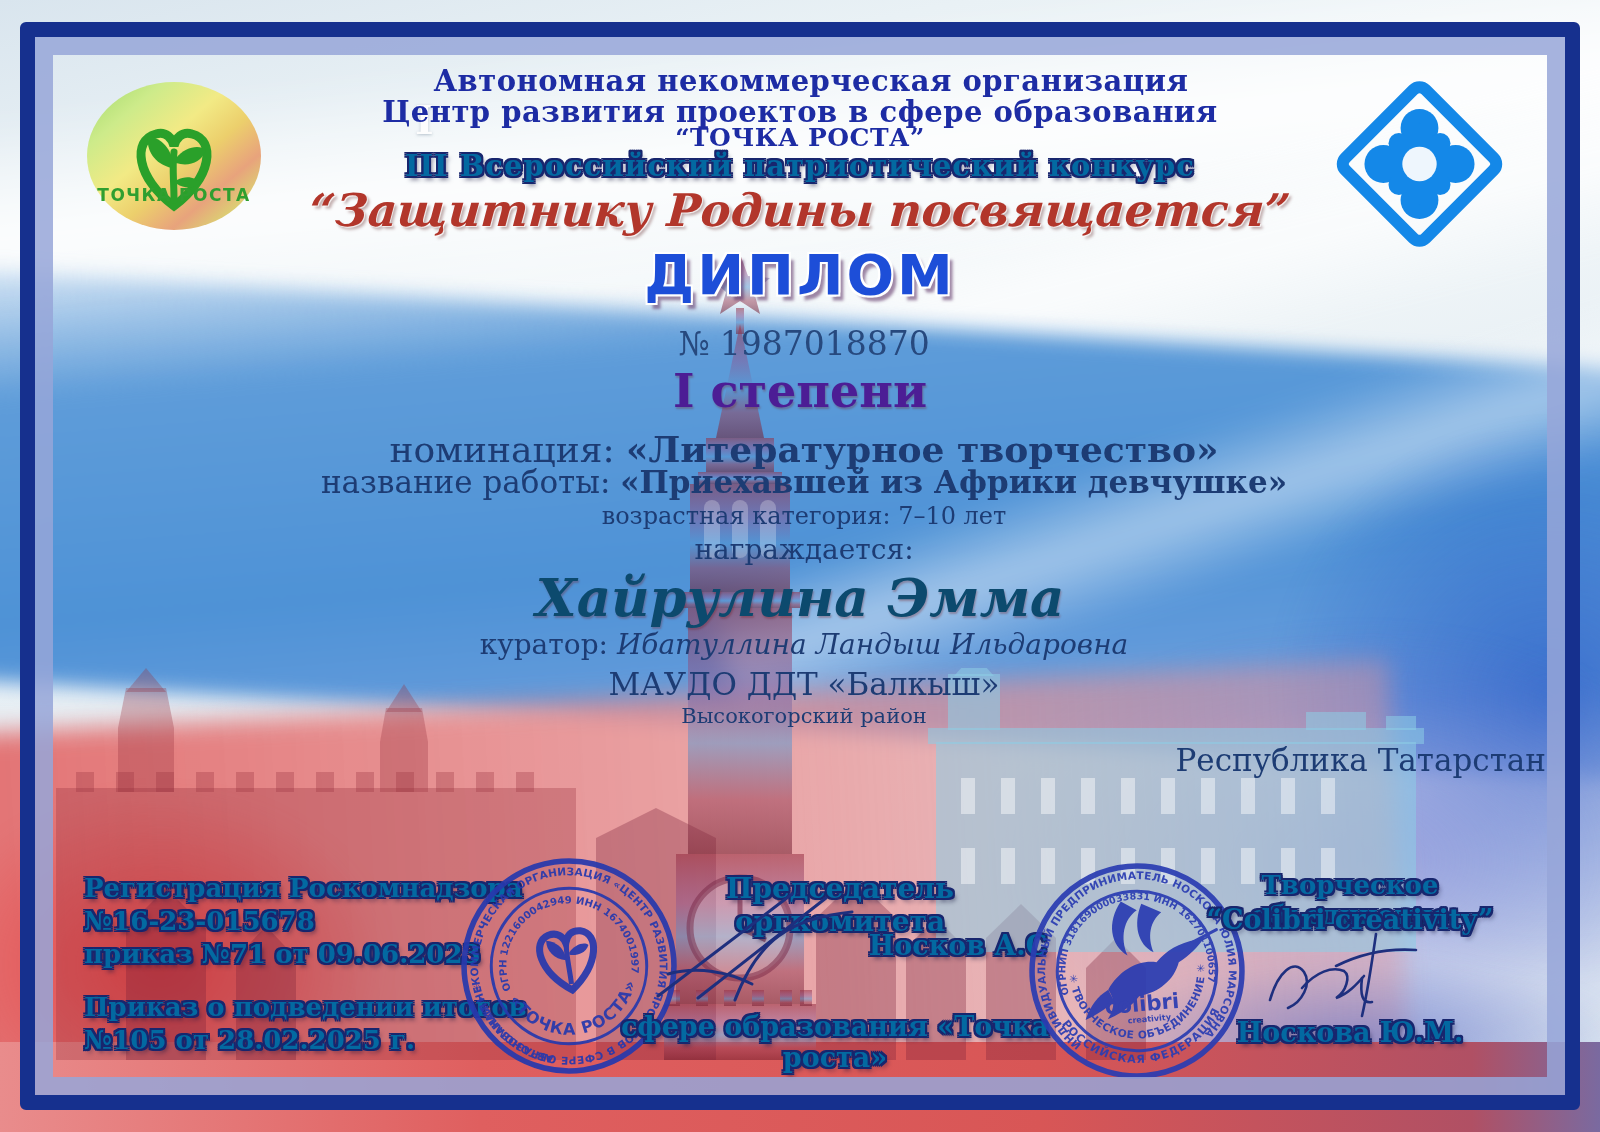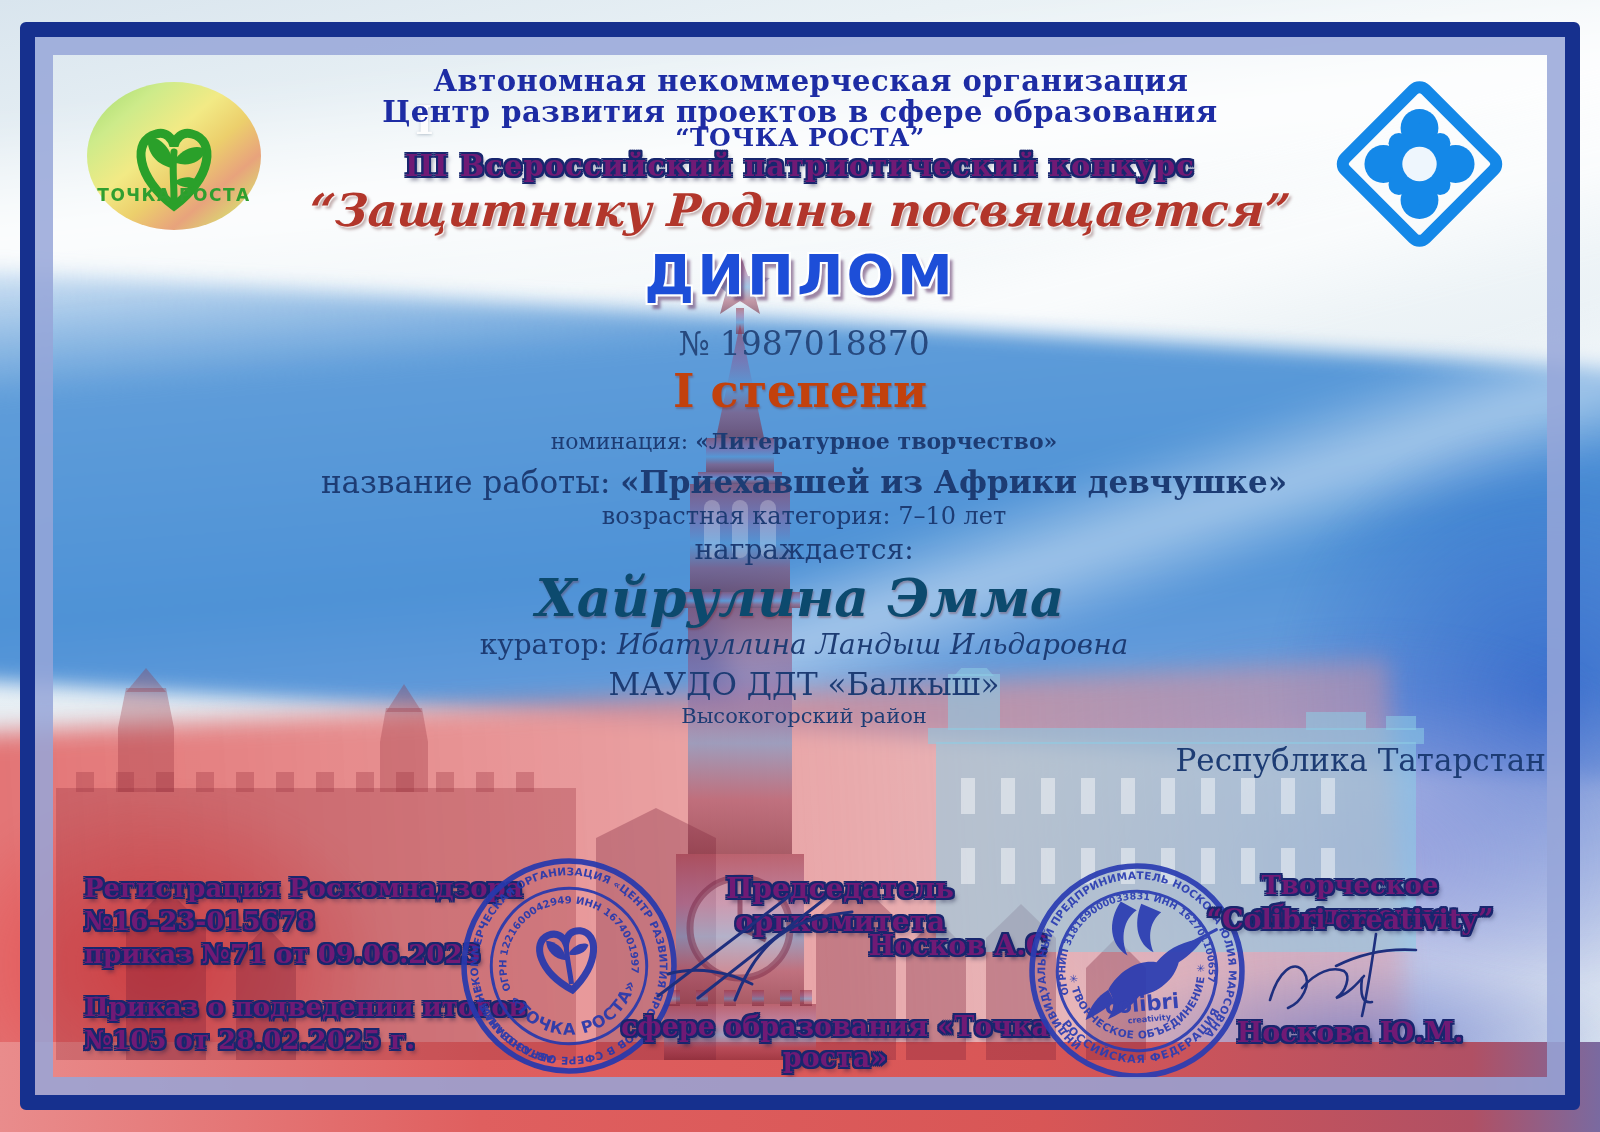--- a/index.html
+++ b/index.html
@@ -32,28 +32,28 @@
 
   
   .frame{position:absolute;left:20px;top:22px;right:20px;bottom:22px;z-index:4;pointer-events:none;
     border:15px solid #16308e;border-radius:6px;}
   .frame-inner{position:absolute;inset:0;border:18px solid rgba(151,166,216,.85);}
 
   
   .line{position:absolute;left:54px;right:54px;text-align:center;z-index:3;}
   .blue-head{font-weight:bold;color:#1d2ca4;letter-spacing:.5px;}
   .navy{color:#1d3c74;padding-left:8px;}
-  .outl{color:#701a75;font-weight:bold;
+  .outl{color:#0369a1;font-weight:bold;
     text-shadow:-2px -2px 0 #18266e,2px -2px 0 #18266e,-2px 2px 0 #18266e,2px 2px 0 #18266e,
       -2px 0 0 #18266e,2px 0 0 #18266e,0 -2px 0 #18266e,0 2px 0 #18266e,3px 4px 4px rgba(20,20,60,.5);}
   .dedication{font-style:italic;font-weight:bold;color:#b2362b;transform:skewX(-4deg);
     text-shadow:1px 1px 0 rgba(255,255,255,.7),3px 3px 3px rgba(90,30,30,.35);}
   .diplom{font-family:"DejaVu Sans","Liberation Sans",sans-serif;font-weight:bold;color:#1d4ed8;letter-spacing:3px;
     text-shadow:-2px -2px 0 #fff,2px -2px 0 #fff,-2px 2px 0 #fff,2px 2px 0 #fff,5px 6px 3px rgba(70,20,80,.5);}
-  .red-serif{color:#c2410c;font-weight:bold;text-shadow:1px 2px 2px rgba(120,20,20,.3);}
+  .red-serif{color:#4c1d95;font-weight:bold;text-shadow:1px 2px 2px rgba(120,20,20,.3);}
   .recipient{color:#0c4a6e;font-weight:bold;font-style:italic;text-shadow:1px 2px 2px rgba(120,20,20,.3);}
   .stray-i{position:absolute;left:415px;top:96px;z-index:3;color:#fdfdfd;font-size:40px;font-weight:bold;
     text-shadow:0 1px 3px rgba(120,140,160,.5);}
   .blockL{position:absolute;left:84px;top:872px;z-index:3;text-align:left;font-size:26px;line-height:33px;}
   .blockL .gap{height:20px;}
   .sig{position:absolute;z-index:3;}
   .stamp{position:absolute;z-index:3;opacity:.93;}
 </style>
 </head>
 <body>
@@ -225,21 +225,21 @@
   <div class="stray-i">I</div>
   <div class="line blue-head" style="top:64px;font-size:29px;padding-left:22px;">Автономная некоммерческая организация</div>
   <div class="line blue-head" style="top:95px;font-size:29px;">Центр развития проектов в сфере образования</div>
   <div class="line blue-head" style="top:123px;font-size:25px;">“ТОЧКА РОСТА”</div>
   <div class="line outl" style="top:149px;font-size:29px;letter-spacing:1px;">III Всероссийский патриотический конкурс</div>
   <div class="line dedication" style="top:184px;font-size:45px;">“Защитнику Родины посвящается”</div>
   <div class="line diplom" style="top:242px;font-size:56px;">ДИПЛОМ</div>
 
   <div class="line navy" style="top:324px;font-size:33px;color:#27497e;">№ 1987018870</div>
   <div class="line red-serif" style="top:364px;font-size:46px;">I степени</div>
-  <div class="line navy" style="top:428px;font-size:22px;">
+  <div class="line navy" style="top:428px;font-size:36px;">
     <span>номинация: </span><b>«Литературное творчество»</b>
   </div>
   <div class="line navy" style="top:464px;font-size:31px;">
     <span>название работы: </span><b>«Приехавшей из Африки девчушке»</b>
   </div>
   <div class="line navy" style="top:502px;font-size:24px;">возрастная категория: 7–10 лет</div>
   <div class="line navy" style="top:533px;font-size:28px;">награждается:</div>
   <div class="line recipient" style="top:566px;font-size:53px;">Хайрулина Эмма</div>
   <div class="line navy" style="top:628px;font-size:28px;">
     <span>куратор: </span><i>Ибатуллина Ландыш Ильдаровна</i>

